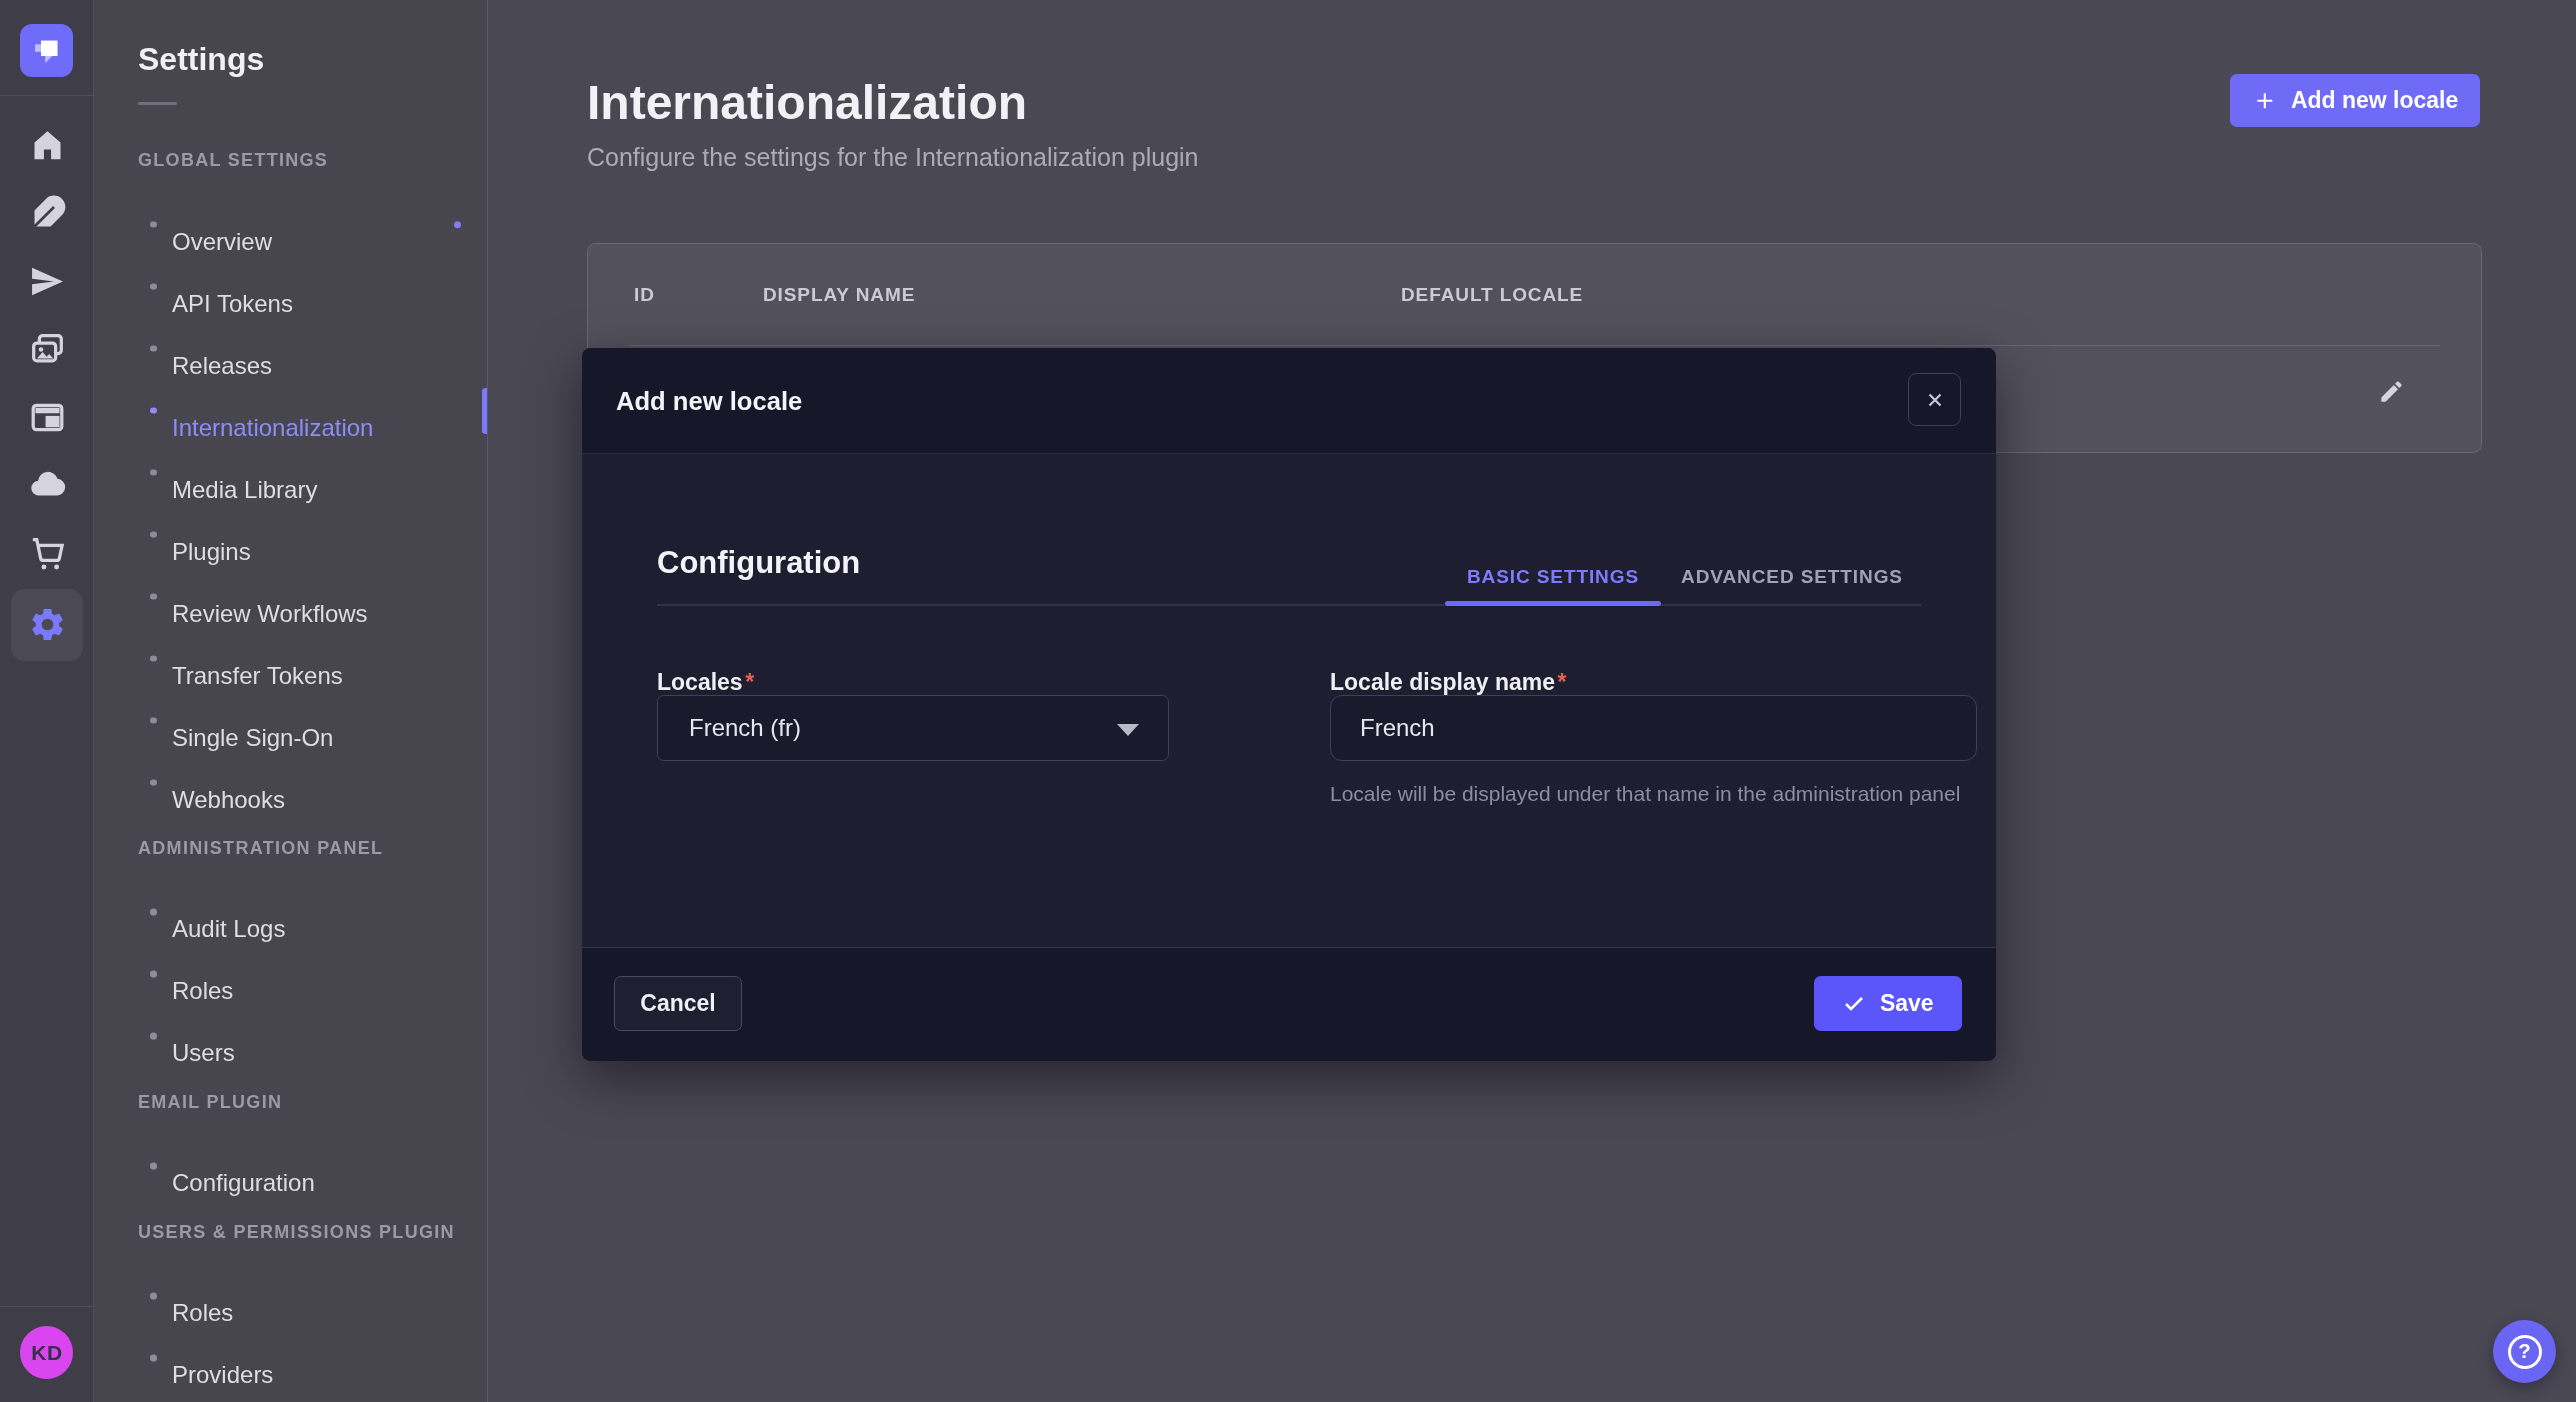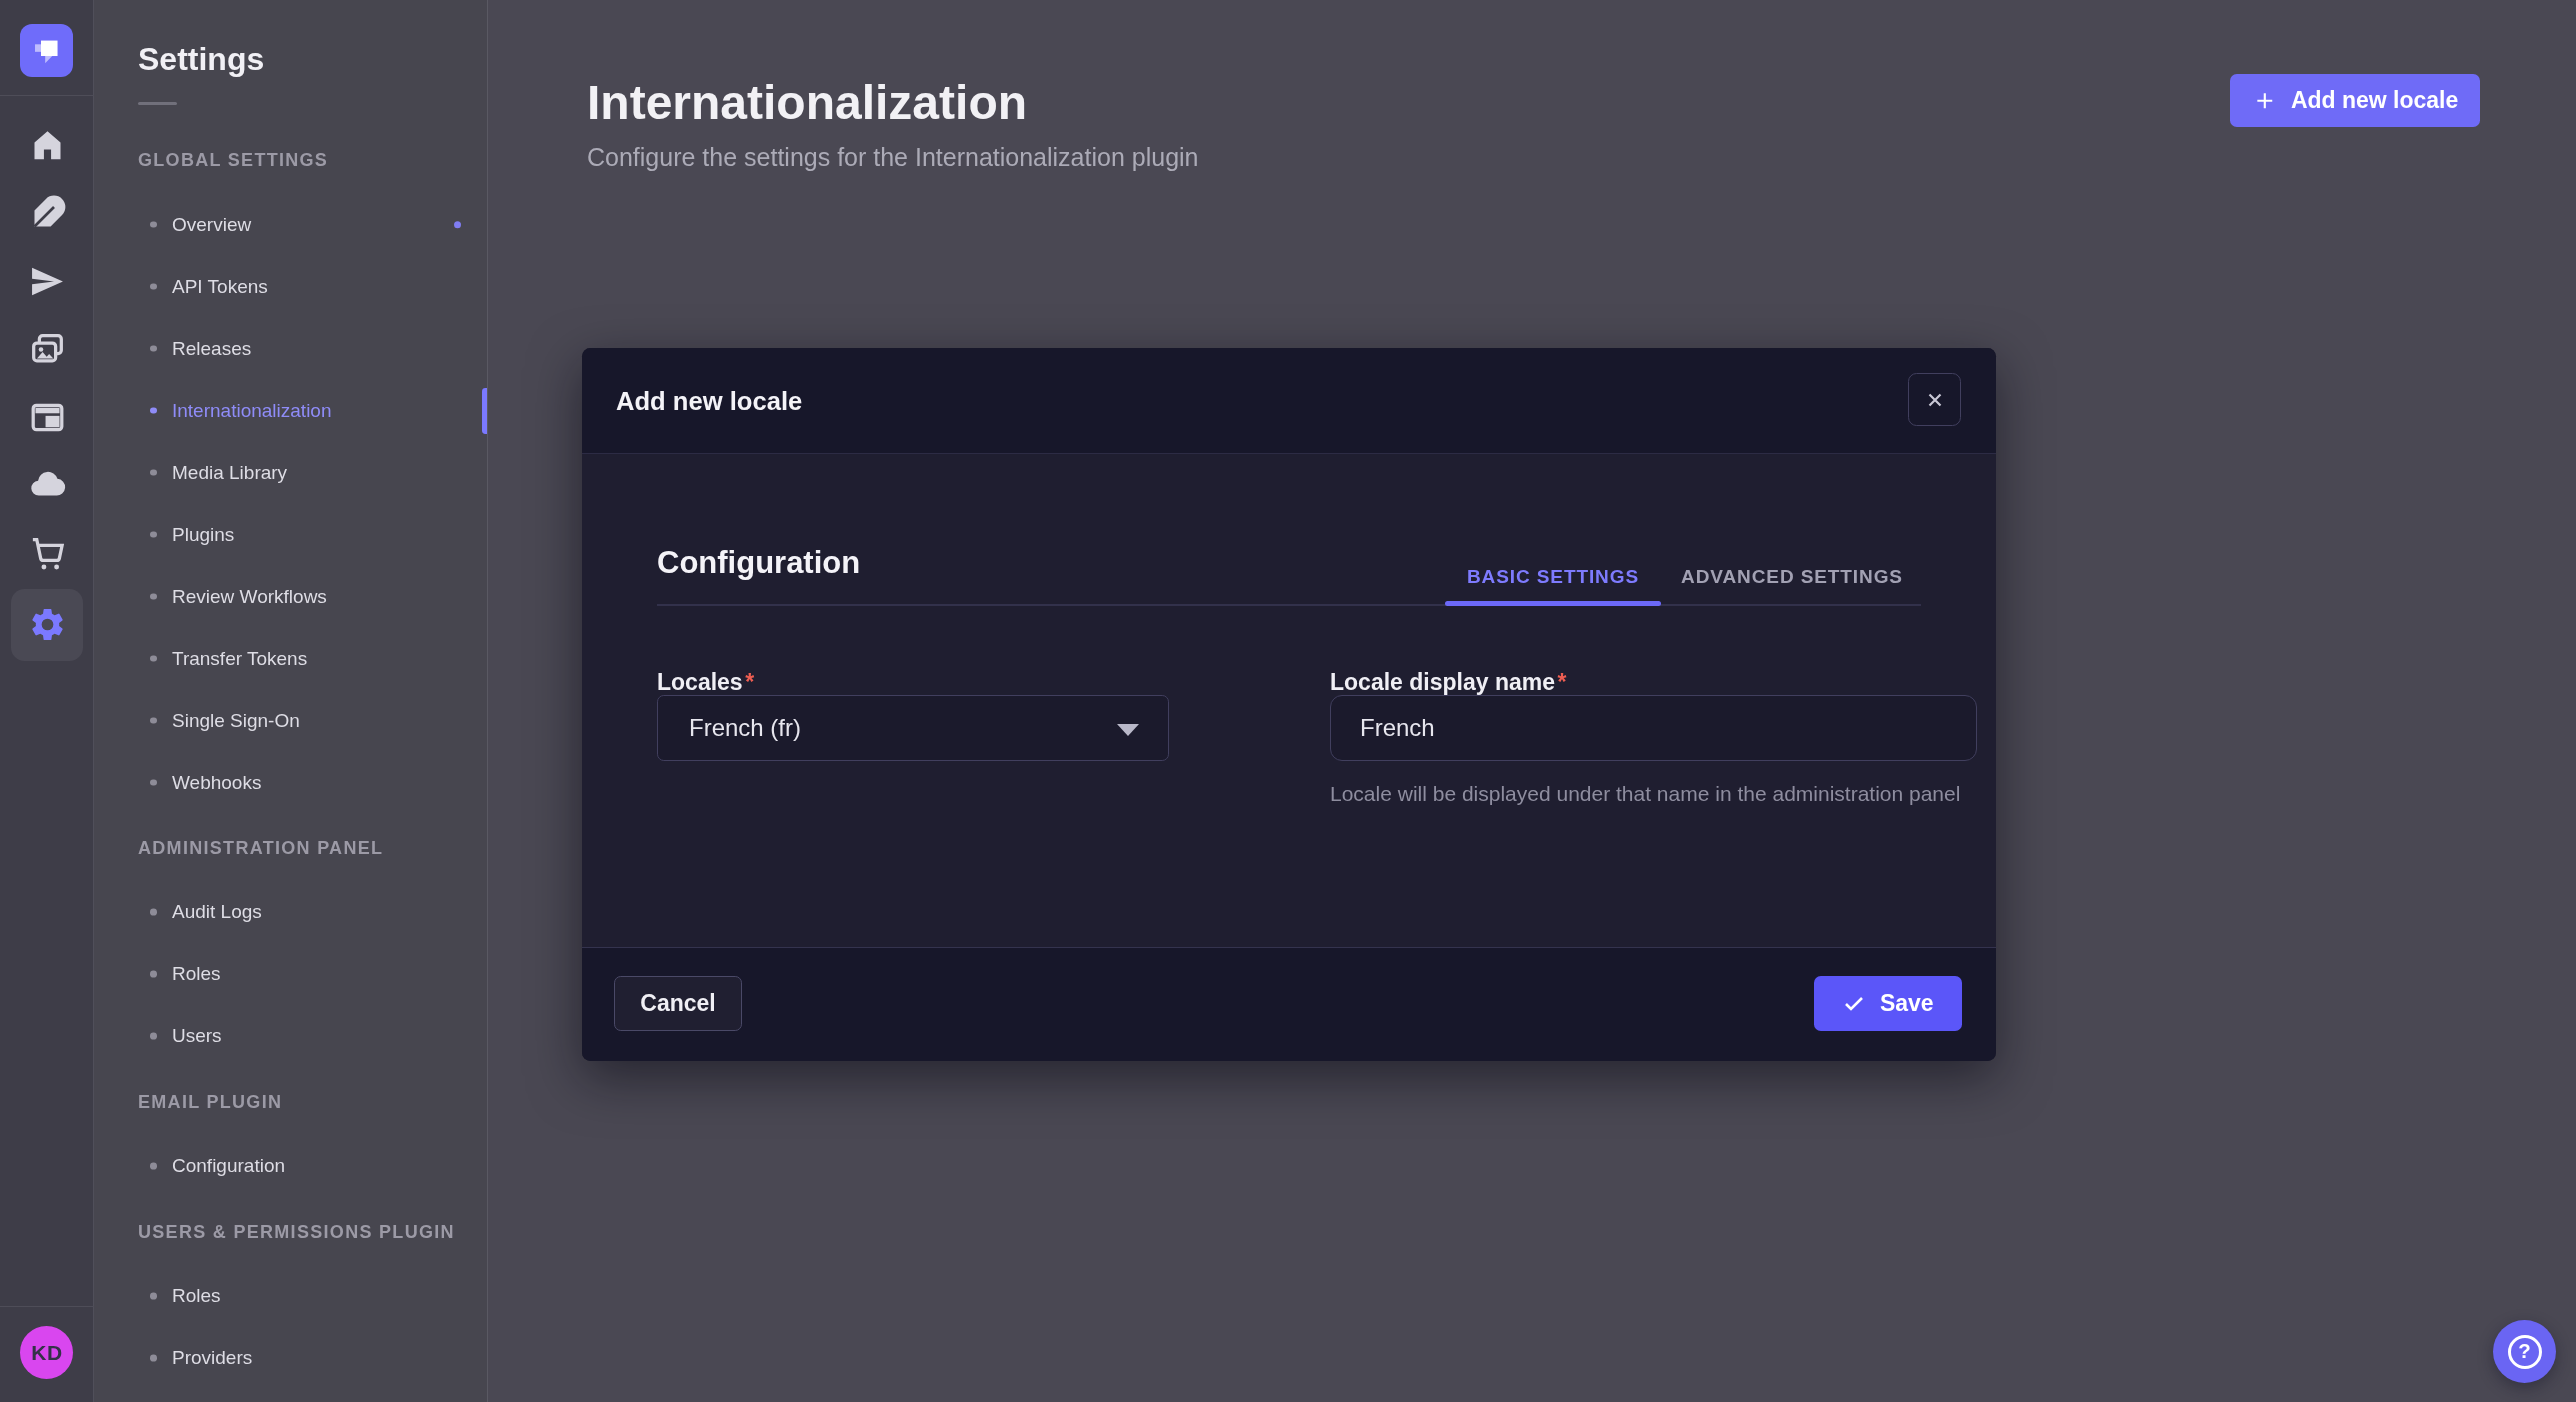--- a/index.html
+++ b/index.html
@@ -24,22 +24,22 @@
   .sidebar { position:absolute; left:94px; top:0; width:394px; height:1402px;
              background:#47464F; border-right:0.9px solid #5A5963; overflow:hidden; }
   .sb-title { position:absolute; left:44px; top:41px; font-size:32px; font-weight:700; color:#F1F0F5; }
   .sb-title-divider { position:absolute; left:44px; top:102px; width:39px; height:2.6px; background:#71707B; border-radius:1.7px; }
   .sb-nav { position:absolute; left:0; top:141px; width:100%; }
   .sb-section { margin-top:15.3px; }
   .sb-section:first-child { margin-top:0; }
   .sb-section-header { height:39px; padding-left:44px; display:flex; align-items:center;
                        font-size:18px; font-weight:700; letter-spacing:1.3px; color:#9C9AA6; }
   .sb-section ul { list-style:none; margin-top:13.6px; }
-  .sb-item { position:relative; height:62px; display:flex; align-items:center; padding-left:78px;
-             font-size:19px; color:#DEDDE5; cursor:pointer; }
+  .sb-item { position:relative; height:62px; display:flex; align-items:flex-end; padding-left:78px;
+             font-size:24px; color:#DEDDE5; cursor:pointer; }
   .sb-item .bullet { position:absolute; left:56px; top:50%; transform:translateY(-50%);
                      width:6.8px; height:6.8px; border-radius:50%; background:#8E8C98; }
   .sb-item.active { color:#8F8CF8; }
   .sb-item.active .bullet { background:#8F8CF8; }
   .sb-item.active::after { content:""; position:absolute; right:0; top:50%; transform:translateY(-50%);
                            width:5.1px; height:46px; background:#7B79FF; border-radius:3.4px 0 0 3.4px; }
   .notif-dot { position:absolute; right:25.6px; top:50%; transform:translateY(-50%);
                width:7.7px; height:7.7px; border-radius:50%; background:#807DF3; }
 
   
@@ -287,20 +287,33 @@
   <h1 class="page-title">Internationalization</h1>
   <p class="page-subtitle">Configure the settings for the Internationalization plugin</p>
 
   <button class="add-locale-btn">
     <svg viewBox="0 0 24 24" fill="none" stroke="#FFFFFF" stroke-width="2">
       <path d="M12 5v14M5 12h14"></path>
     </svg>
     <span>Add new locale</span>
   </button>
 
+  <section class="locale-card">
+    <div class="thead">
+      <div class="th th-id">ID</div>
+      <div class="th th-name">DISPLAY NAME</div>
+      <div class="th th-locale">DEFAULT LOCALE</div>
+    </div>
+    <div class="thead-divider"></div>
+    <button class="row-edit-btn">
+      <svg viewBox="0 0 24 24">
+        <path d="M3 17.25V21h3.75L17.81 9.94l-3.75-3.75L3 17.25zm17.71-10.21a1 1 0 0 0 0-1.41l-2.34-2.34a1 1 0 0 0-1.41 0l-1.83 1.83 3.75 3.75 1.83-1.83z" fill="#D6D5DE"></path>
+      </svg>
+    </button>
+  </section>
 </main>
 
 <div class="modal">
   <div class="modal-header">
     <div class="modal-title">Add new locale</div>
     <button class="modal-close-btn">
       <svg viewBox="0 0 24 24" fill="none" stroke="#C9C8D6" stroke-width="2.4">
         <path d="M6 6l12 12M18 6L6 18"></path>
       </svg>
     </button>

